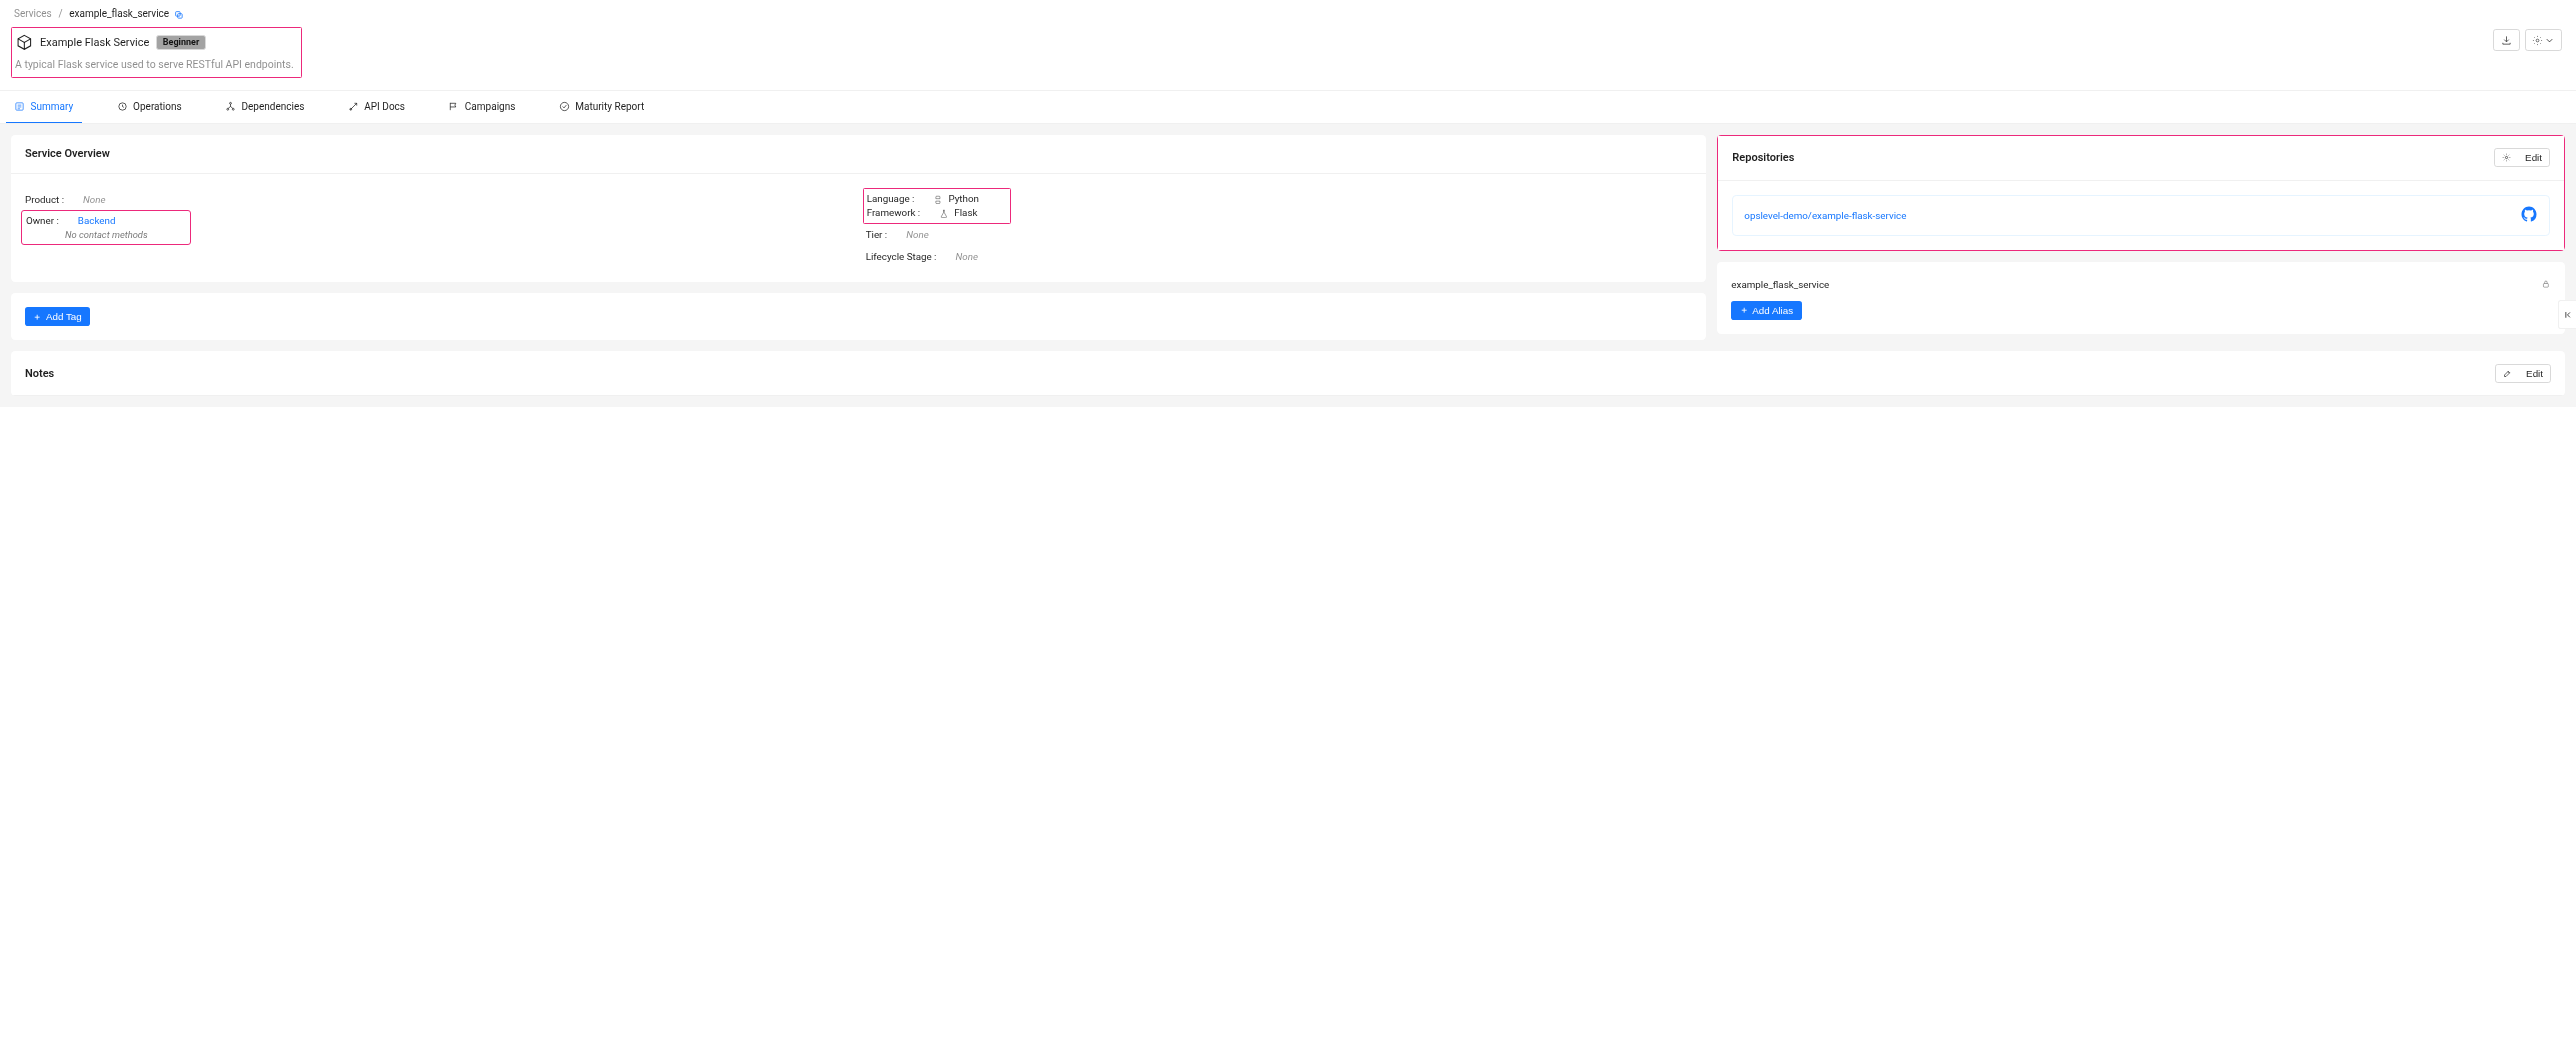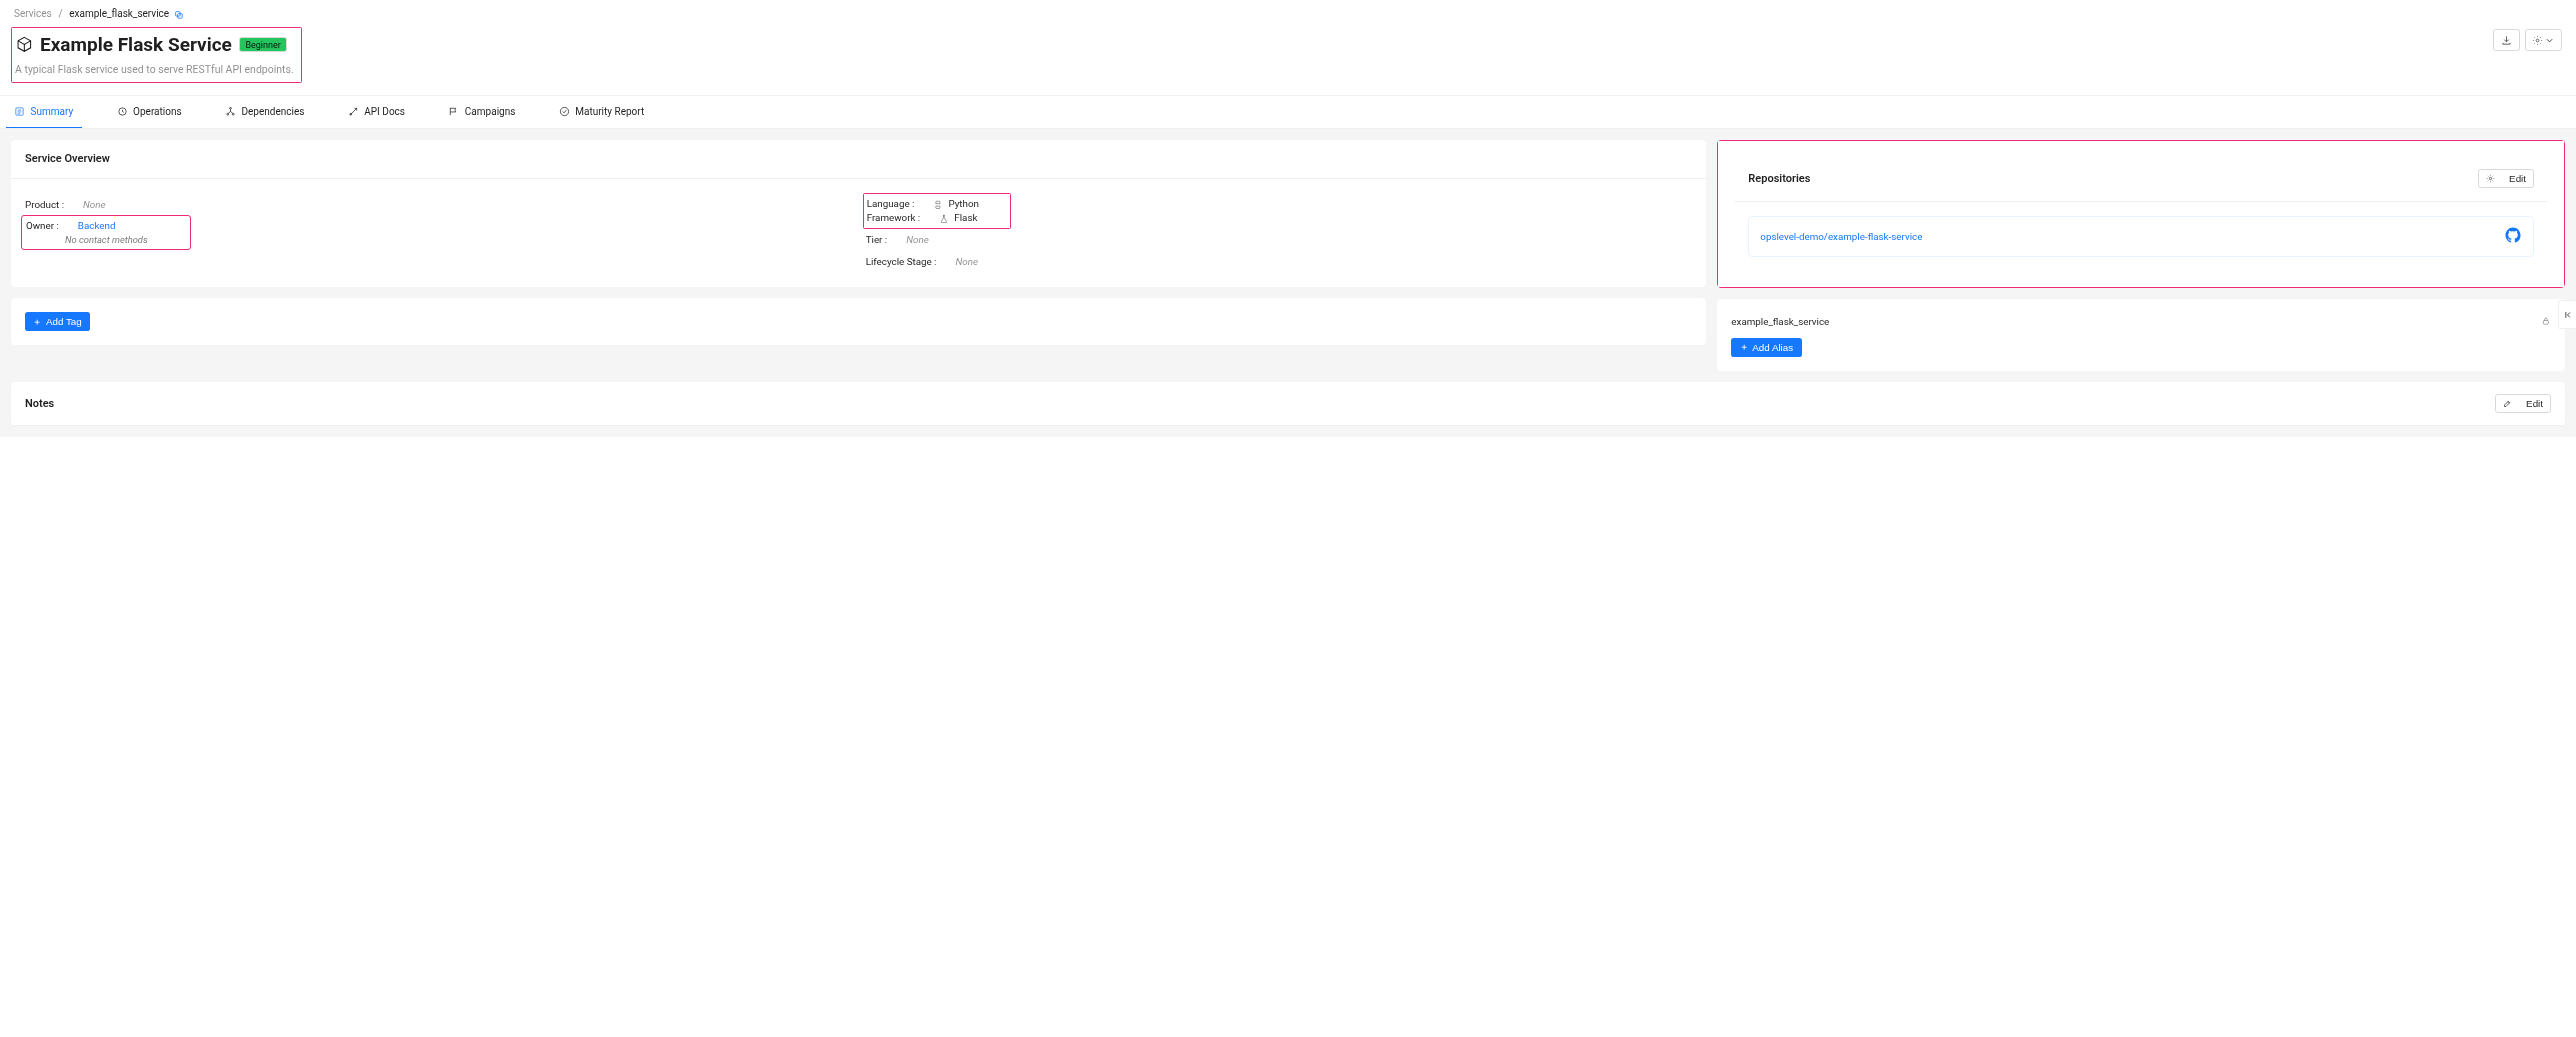--- a/index.html
+++ b/index.html
@@ -20,24 +20,24 @@
     .breadcrumb .bc-last { color: rgba(0,0,0,0.88); }
     .breadcrumb .copy-icon { color: #1677ff; margin-left: 2.8px; vertical-align: middle; }
     
     .header-row {
       display: flex; align-items: flex-start; justify-content: space-between;
       padding: 7px 14px 12.5px 14px;
     }
     .title-block { border: 0.7px solid #ec297b; padding: 5.6px 7px 5.6px 2.8px; border-radius: 1.4px; margin-left:-2.8px; }
     .title-line { display: flex; align-items: center; gap: 7px; }
     .title-icon { width: 18px; height: 18px; display:inline-flex; align-items:center; justify-content:center; }
-    .title-text { font-size: 19px; font-weight: 700; }
+    .title-text { font-size: 11px; font-weight: 400; }
     .badge-tag {
-      background: #22c55e; border:0.7px solid #d9d9d9; border-radius:2.8px;
-      font-size: 9px; padding: 1.4px 5.6px; color: rgba(0,0,0,0.88);
+      background: #a3a3a3; border:0.7px solid #d9d9d9; border-radius:2.8px;
+      font-size: 9px; padding: 1.4px 5.6px; color: rgba(0,0,0,0.88); font-weight: bold;
     }
     .subtitle { margin-top: 7px; color: rgba(0,0,0,0.45); font-size: 10.5px; }
     .header-actions { display:flex; gap:5.6px; align-items:center; margin-top:2.8px; }
     .icon-btn {
       border:0.7px solid #d9d9d9; background:#fff; border-radius:2.8px;
       height:22px; min-width:26.5px; padding:0 5.6px;
       display:inline-flex; align-items:center; justify-content:center;
       cursor:pointer; color: rgba(0,0,0,0.75);
     }
     .icon-btn svg { width:11px; height:11px; }
@@ -90,21 +90,21 @@
     .btn-default {
       background:#fff; border:0.7px solid #d9d9d9; border-radius:2.8px;
       padding: 2.8px 7px; font-size:9.8px; display:inline-flex; align-items:center; gap:14px;
       cursor:pointer; color: rgba(0,0,0,0.88);
     }
     .info-icon { width:11px; height:11px; color: rgba(0,0,0,0.45); }
     
     .repos-card .card-header, .repos-card .card-body { position:relative; }
     .repos-highlight {
       border:0.7px solid #ec297b; border-radius:1.4px;
-      padding: 16px;
+      padding: 0;
     }
     .repo-row {
       border:0.7px solid #e6f4ff; border-radius:4.2px; padding: 9.8px 11px;
       display:flex; align-items:center; justify-content:space-between;
     }
     .gh-icon { width:18px; height:18px; color:#1677ff; }
     
     .alias-value { padding: 2.8px 0 9.8px 0; display:flex; align-items:center; justify-content:space-between; }
     .lock-icon { width:9.8px; height:9.8px; color: rgba(0,0,0,0.45); }
     

